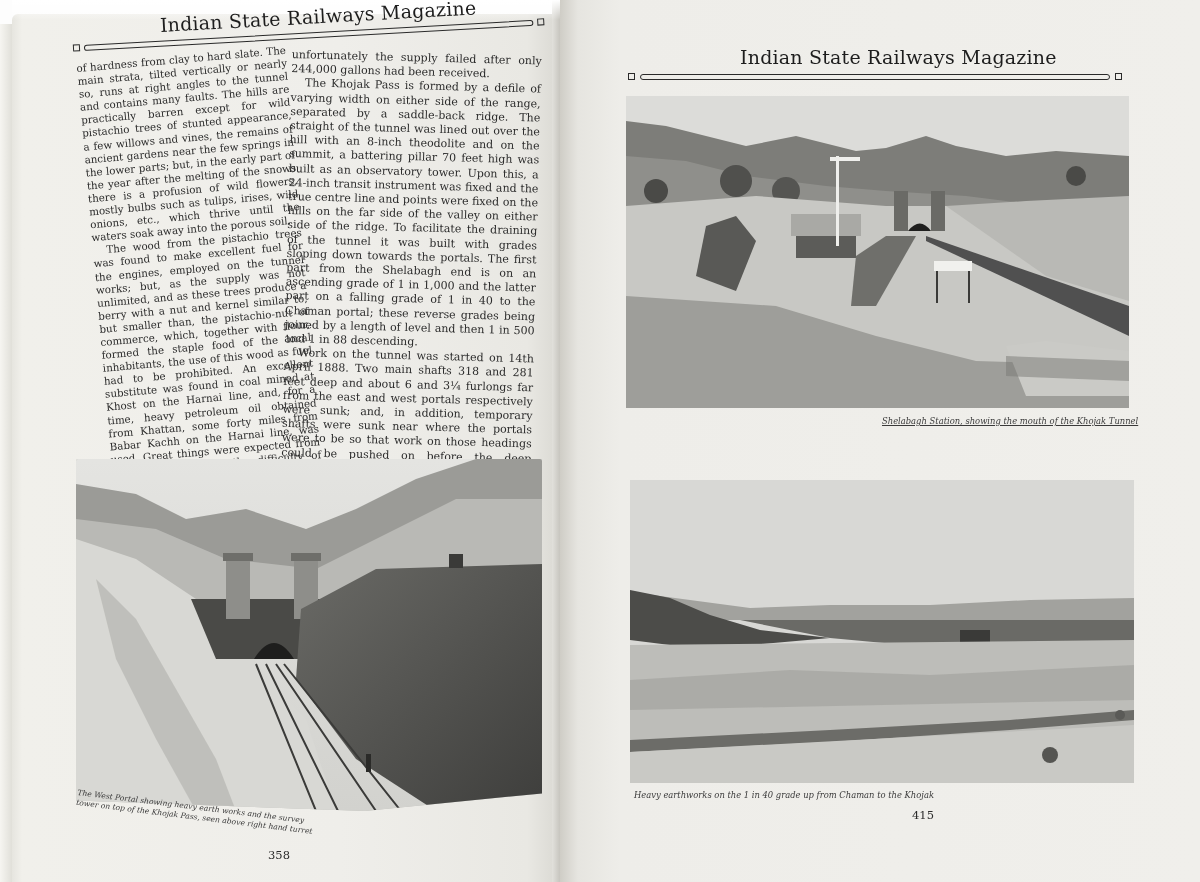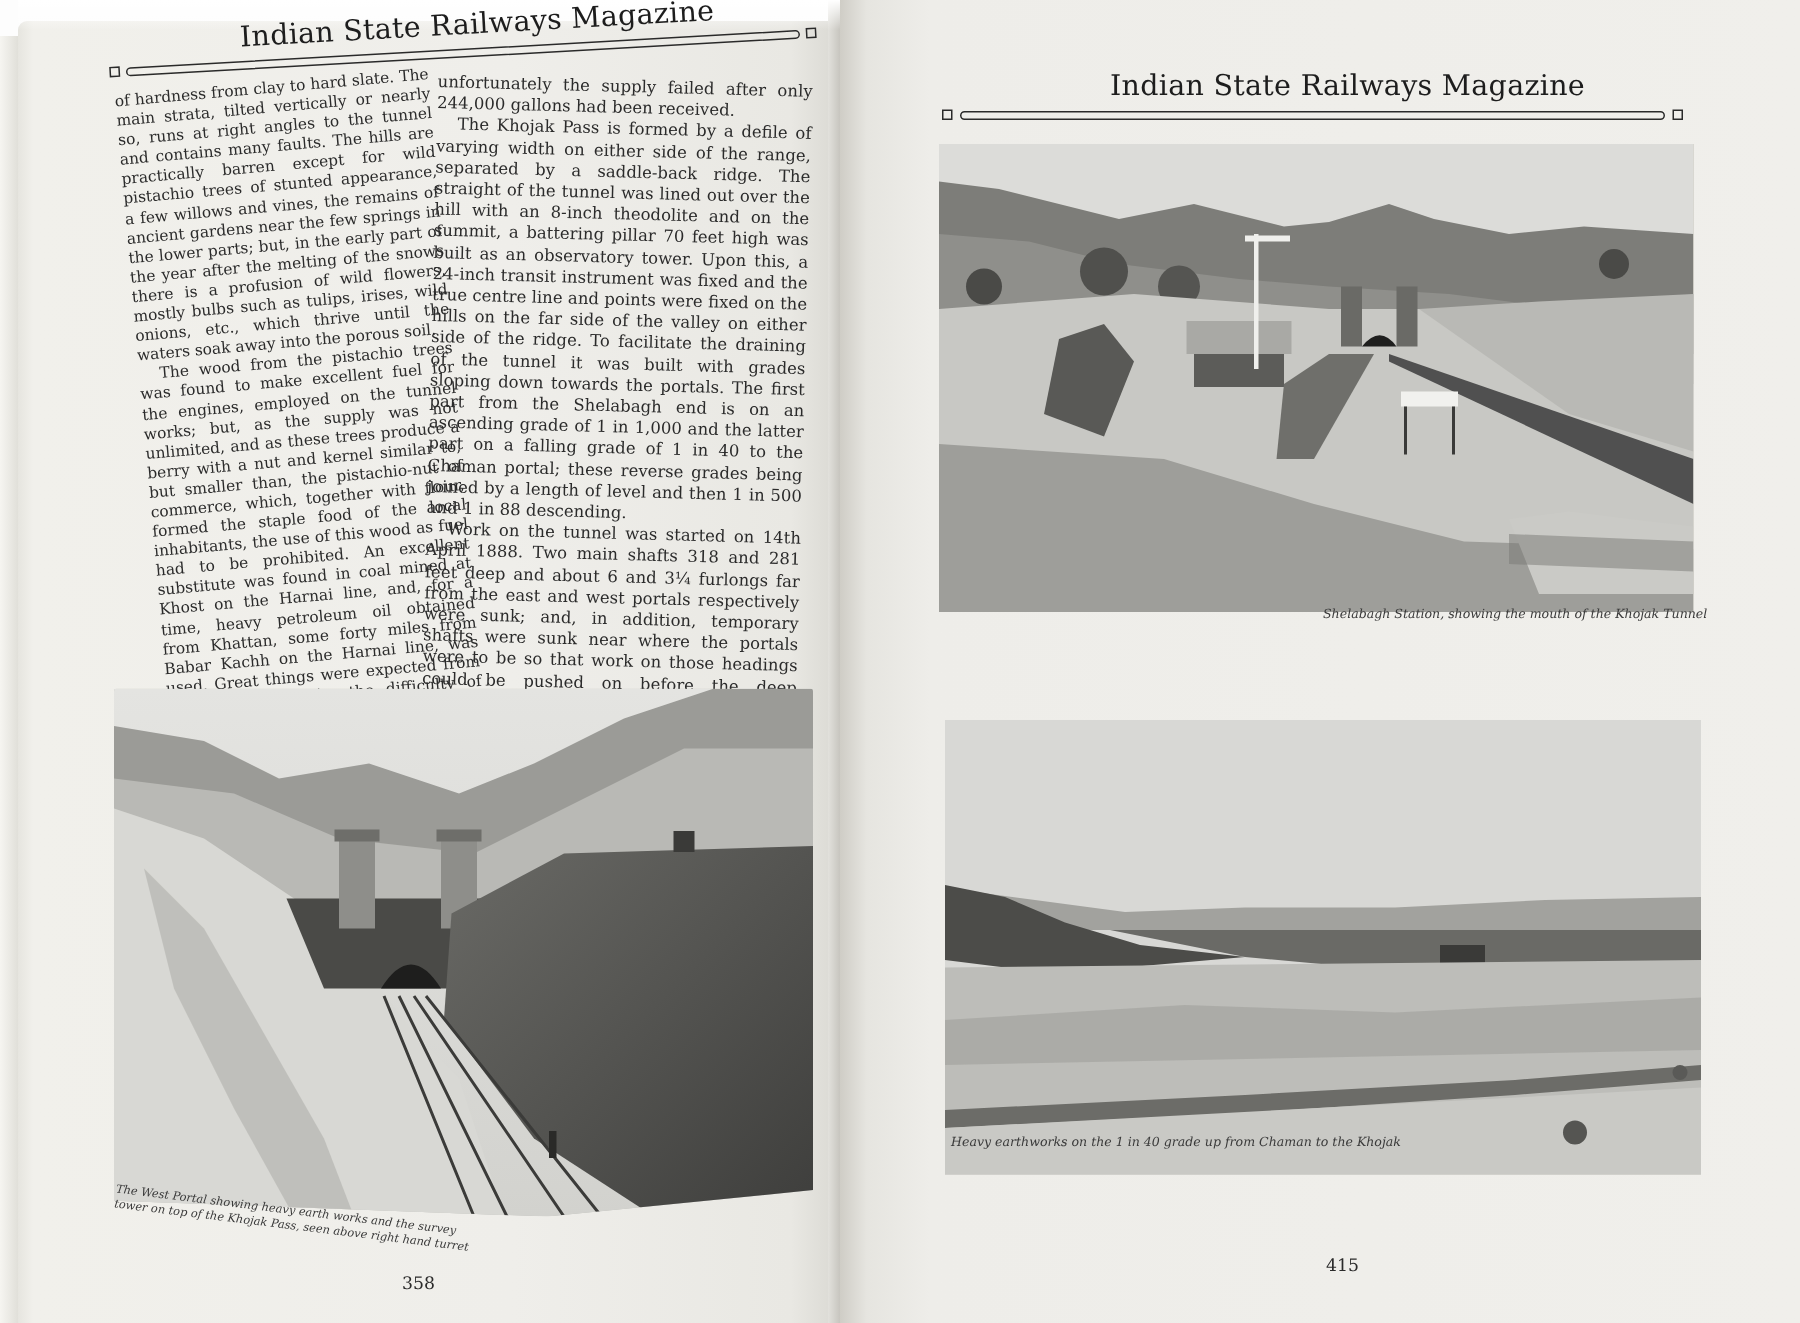--- a/index.html
+++ b/index.html
@@ -52,26 +52,26 @@
 
   .photo-west { left: 76px; top: 459px; width: 466px; height: 352px; border-radius: 2px; clip-path: polygon(0 0, 100% 0, 100% 95%, 62% 100%, 0 97%); }
   .photo-shelabagh { left: 626px; top: 96px; width: 503px; height: 312px; }
   .photo-earthworks { left: 630px; top: 480px; width: 504px; height: 303px; }
 
   .caption {
     position: absolute; font-family: "DejaVu Serif", serif; font-style: italic; font-size: 8.4px;
     color: #3a3a3a; white-space: nowrap;
   }
   .cap-west { left: 78px; top: 788px; line-height: 10px; transform: rotate(7deg); transform-origin: left top; font-size: 7.6px; }
-  .cap-shelabagh { left: 882px; top: 404px; }
-  .cap-earth { left: 634px; top: 756px; }
+  .cap-shelabagh { left: 882px; top: 416px; text-decoration: underline; }
+  .cap-earth { left: 634px; top: 790px; }
 
   .page-num { position: absolute; font-family: "DejaVu Serif", serif; font-size: 11.5px; color: #2b2b2b; }
   .pn-left { left: 268px; top: 848px; }
-  .pn-right { left: 884px; top: 808px; margin-top: 28px; }
+  .pn-right { left: 912px; top: 808px; }
 
   .shadow-top-left { position: absolute; left: 12px; top: 0; width: 548px; height: 20px;
     background: linear-gradient(180deg, #ffffff, rgba(255,255,255,0)); }
 </style>
 </head>
 <body>
 
 <div class="spread">
   <div class="left-edge"></div>
   <div class="page-left"></div>

